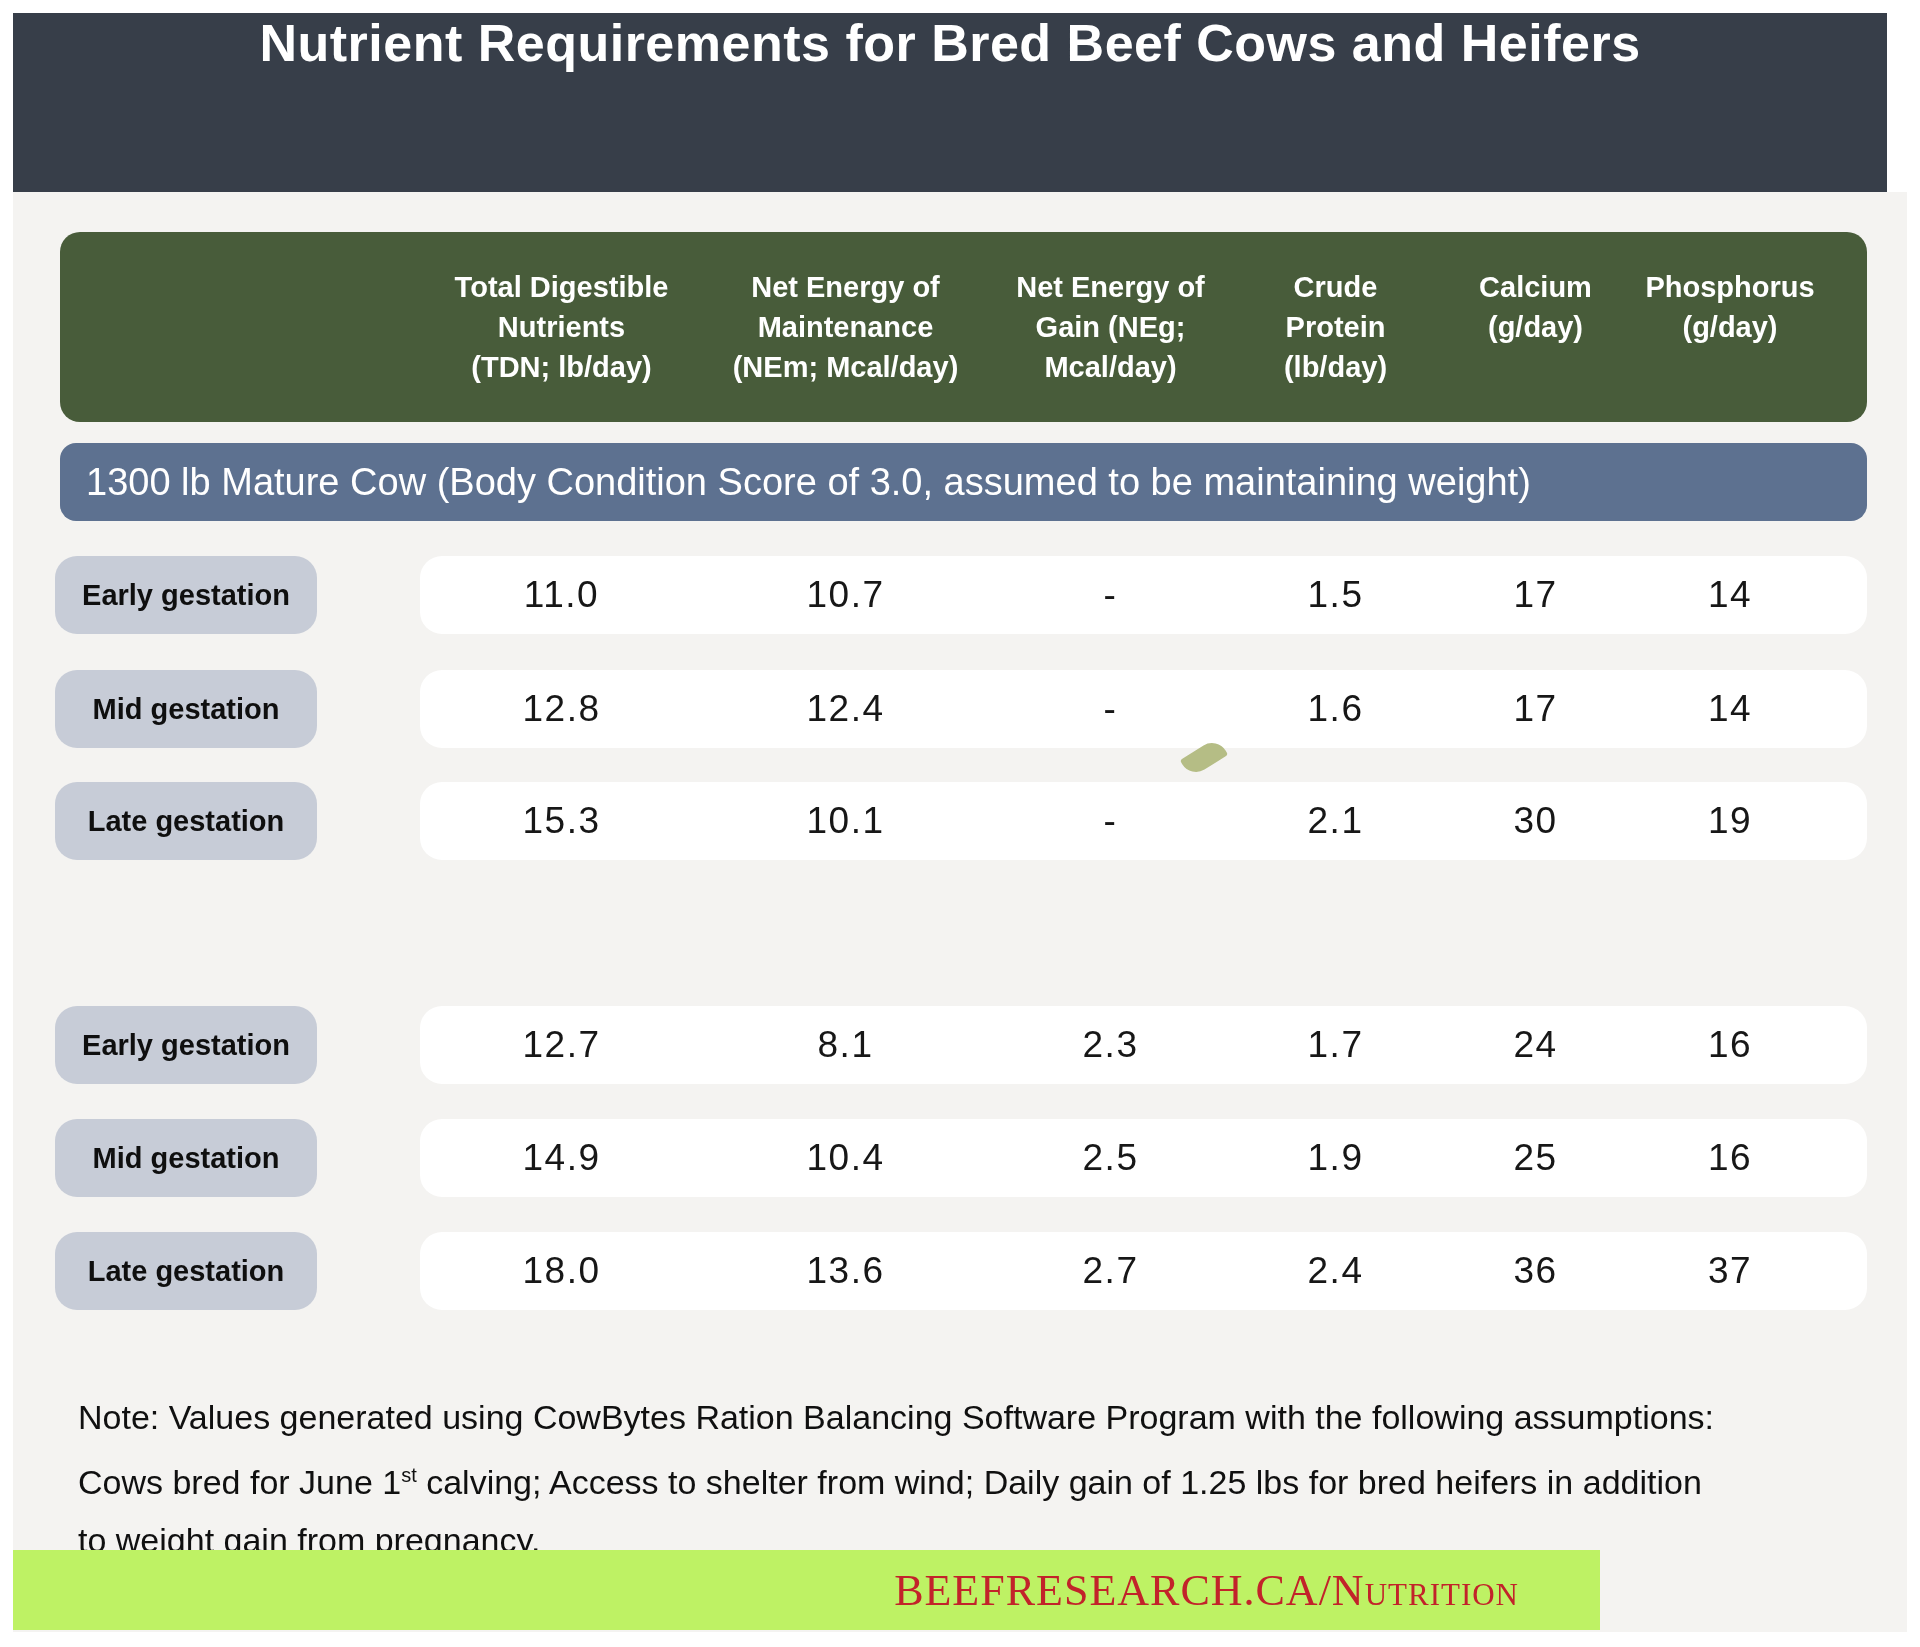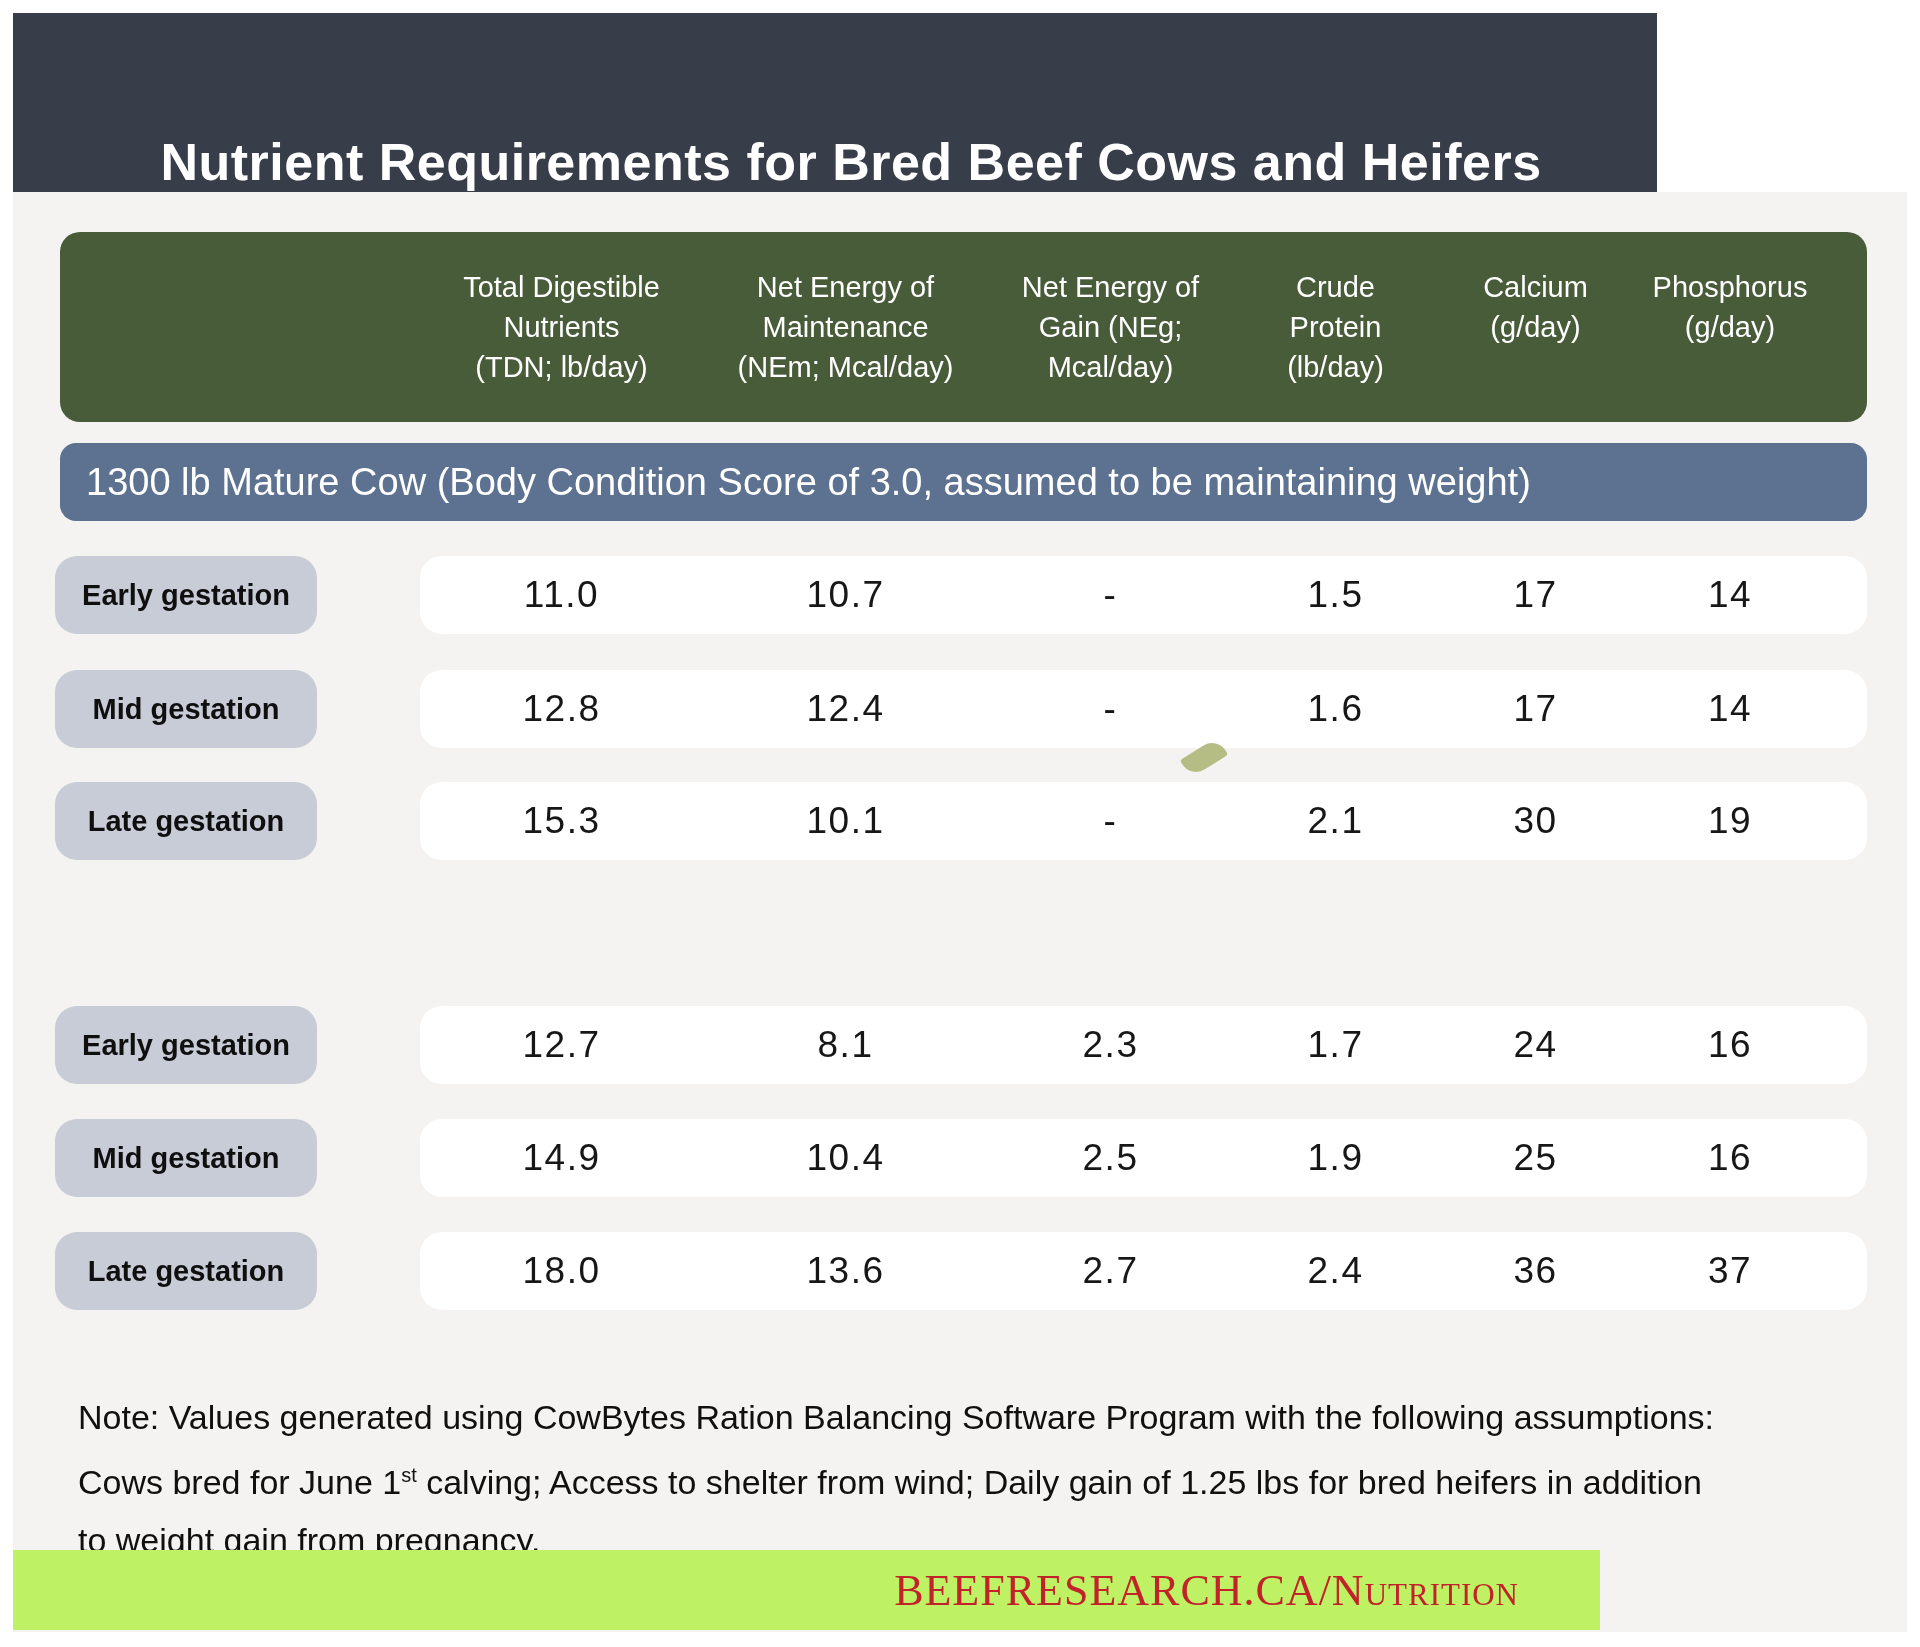--- a/index.html
+++ b/index.html
@@ -6,33 +6,33 @@
   #page {
     position:relative; width:1920px; height:1647px;
     background:#ffffff; overflow:hidden;
     font-family:"Liberation Sans", sans-serif;
   }
   .body-bg {
     position:absolute; left:13px; top:192px; width:1894px; height:1440px;
     background:#f4f3f1;
   }
   .title-bar {
-    position:absolute; left:13px; top:13px; width:1612px; height:179px;
-    background:#373e49; display:flex; align-items:flex-end; justify-content:center;padding-left:32px;
+    position:absolute; left:13px; top:13px; width:1874px; height:179px;
+    background:#373e49; display:flex; align-items:flex-start; justify-content:center;
   }
   .title-text {
     color:#ffffff; font-size:52px; font-weight:bold; letter-spacing:0.5px;
   }
   .green-header {
     position:absolute; left:60px; top:232px; width:1807px; height:190px;
     background:#485c3a; border-radius:20px;
     display:grid; grid-template-columns:360px 283px 285px 245px 205px 195px 194px;
     padding-right:40px; box-sizing:border-box; align-content:center;
   }
-  .hcell { color:#ffffff; font-weight:normal; font-size:29px; line-height:40px; text-align:center; }
+  .hcell { color:#ffffff; font-weight:bold; font-size:29px; line-height:40px; text-align:center; }
   .hline { min-height:40px; }
   .section-bar {
     position:absolute; left:60px; width:1807px; height:78px;
     background:#5d7190; border-radius:16px;
     color:#ffffff; font-size:38px;
     display:flex; align-items:center; padding-left:26px; box-sizing:border-box;
     white-space:nowrap;
   }
   .t-row { position:absolute; left:0; width:1920px; height:78px; }
   .pill {

